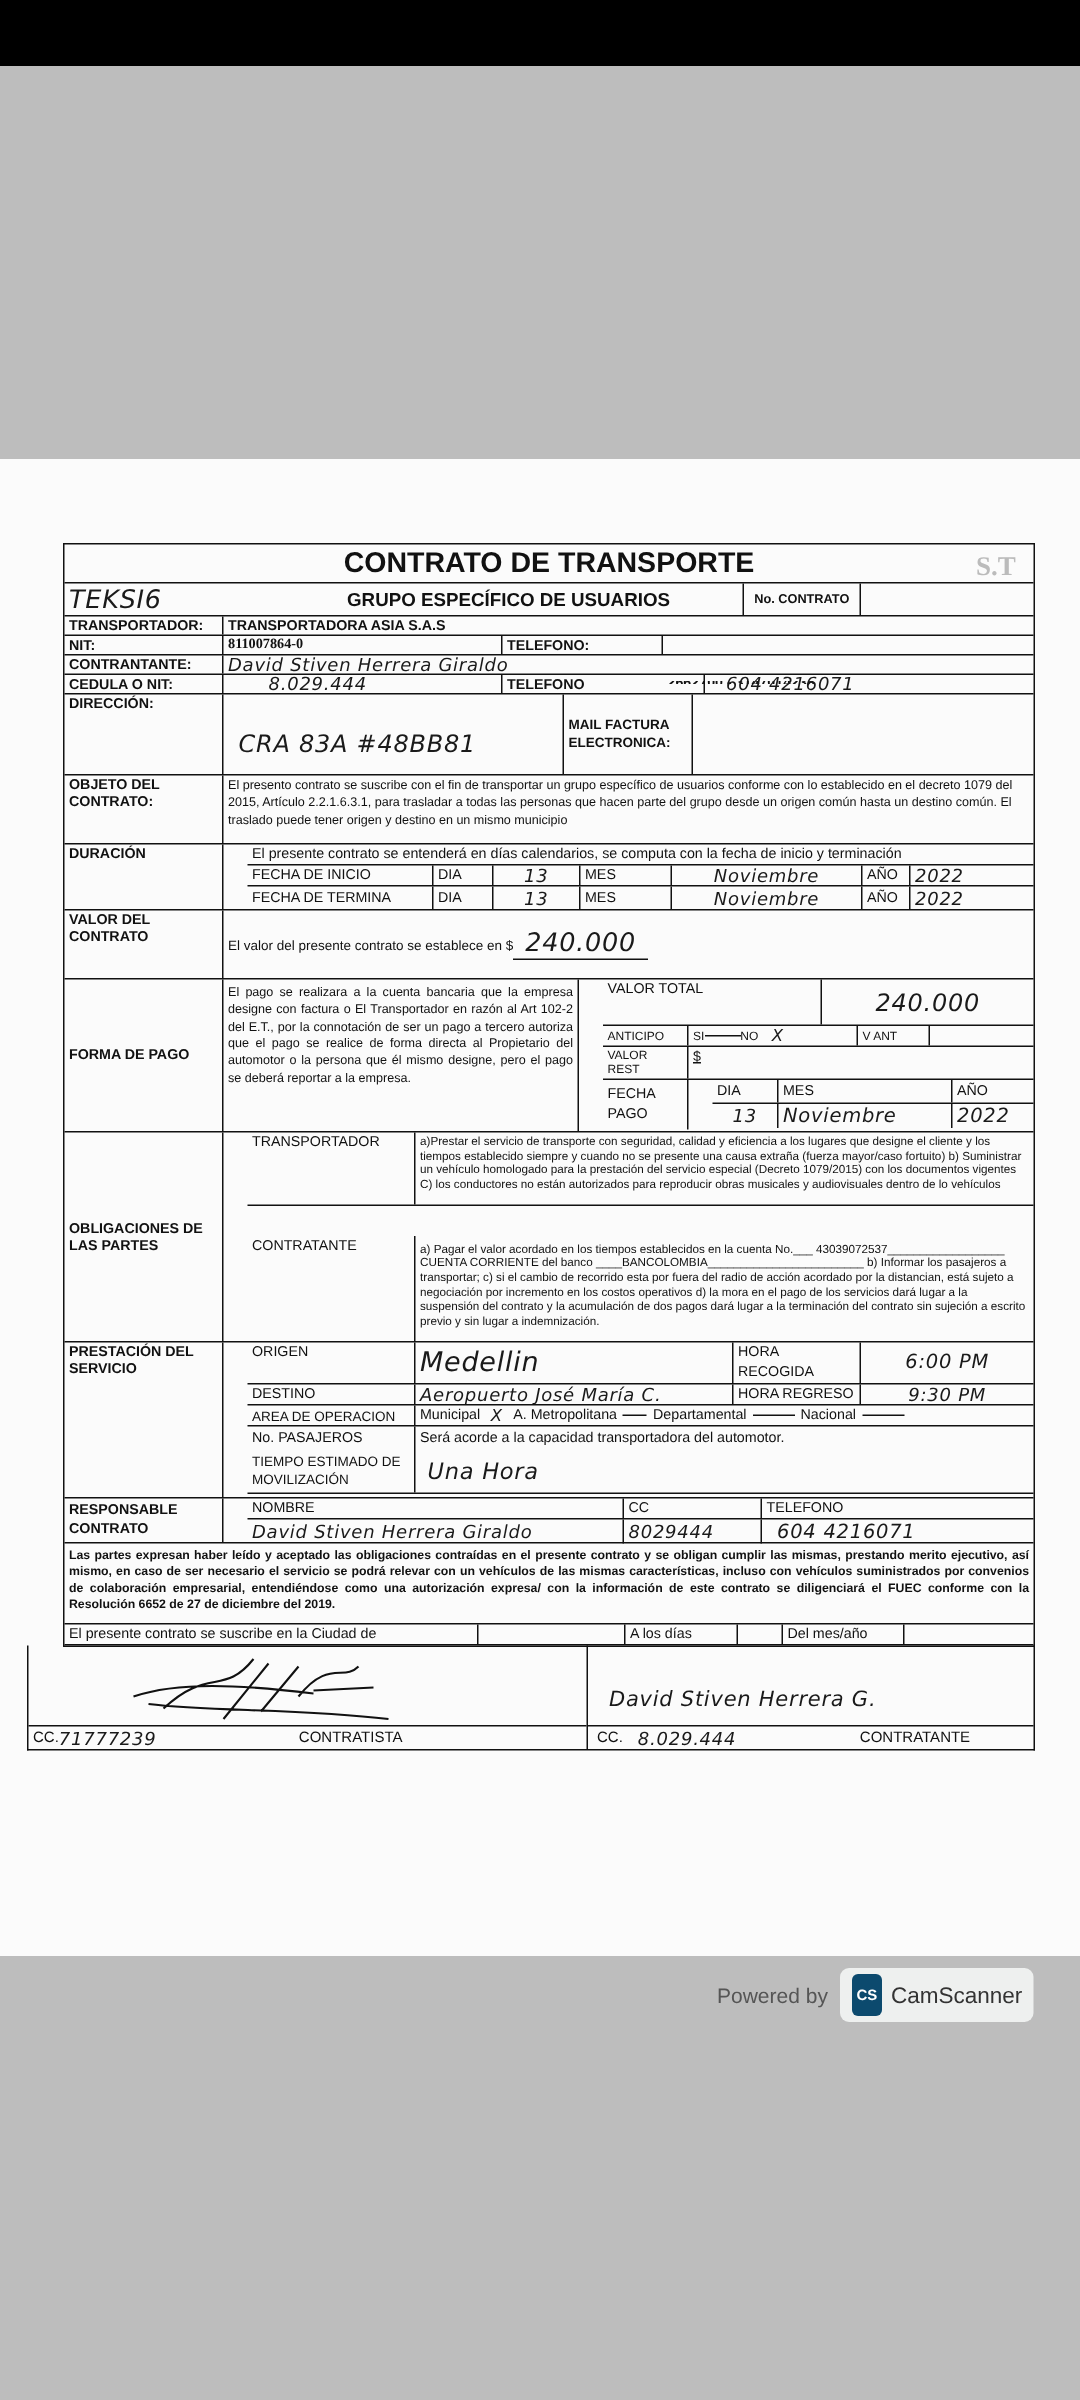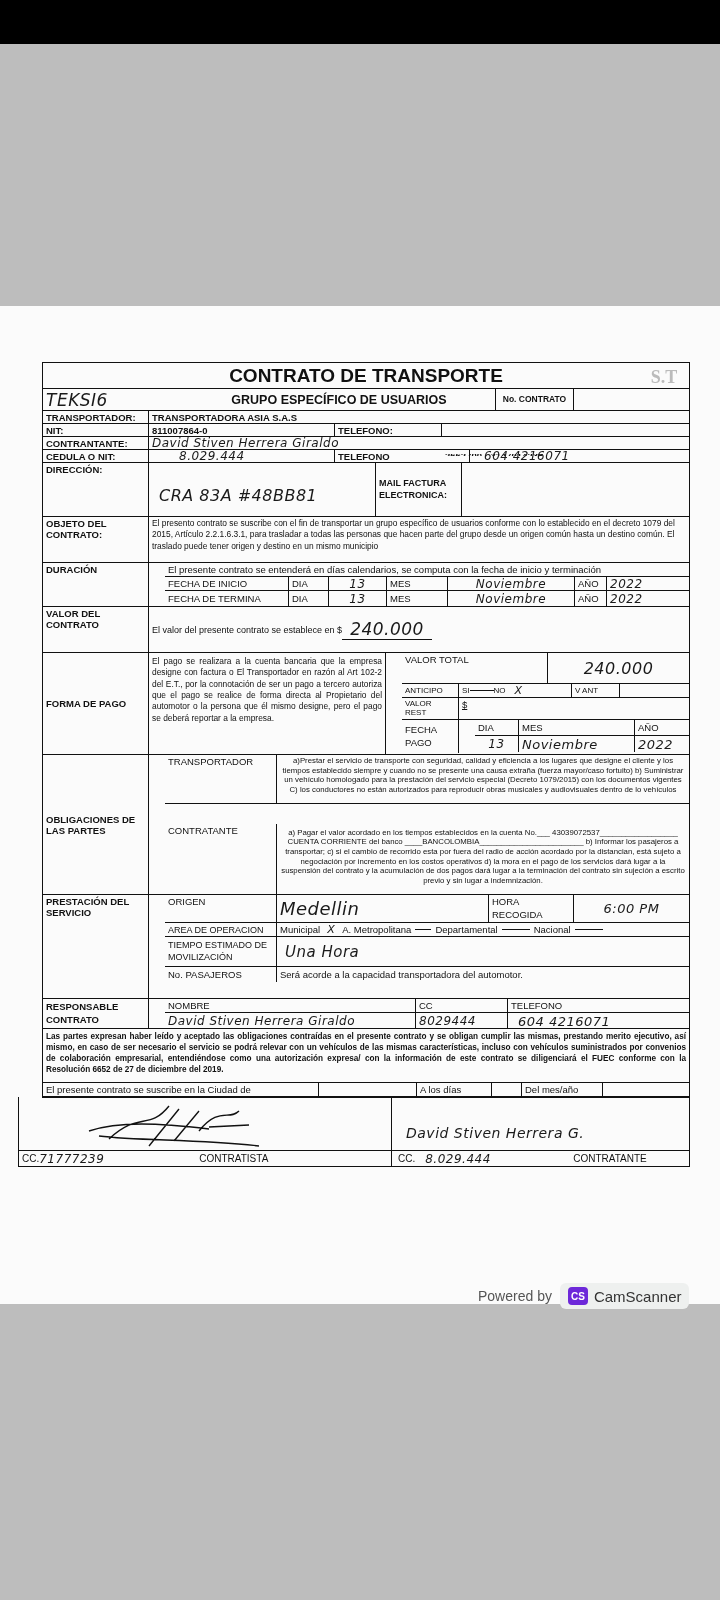--- a/index.html
+++ b/index.html
@@ -7,27 +7,27 @@
   .topbar{position:absolute;left:0;top:0;width:720px;height:44px;background:#000;}
   .page{position:absolute;left:0;top:306px;width:720px;height:998px;background:#fbfbfb;}
   .form{position:absolute;left:42px;top:56px;width:648px;border:1.5px solid #111;box-sizing:border-box;}
   .hw{font-family:"DejaVu Sans",sans-serif;font-style:italic;font-weight:normal;color:#1a1a1a;letter-spacing:0.5px;}
   .row{display:flex;border-bottom:1px solid #111;box-sizing:border-box;}
   .cell{border-right:1px solid #111;box-sizing:border-box;padding:1px 3px;font-size:9.5px;display:flex;align-items:center;overflow:hidden;}
   .cell:last-child{border-right:none;}
   .b{font-weight:bold;}
   .lbl{font-weight:bold;font-size:9.5px;}
   .title{font-weight:bold;font-size:19px;justify-content:center;}
-  .small{font-size:7.8px;line-height:1.25;text-align:center;}
+  .small{font-size:7.8px;line-height:1.25;}
   .para{font-size:8.4px;line-height:1.35;}
   .logo{position:absolute;right:6px;top:2px;width:38px;height:24px;font-weight:bold;font-size:18px;color:#bbb;font-family:"Liberation Serif",serif;text-align:center;line-height:24px;}
-  .footer{position:absolute;left:478px;top:1283px;display:flex;align-items:center;gap:8px;}
+  .footer{position:absolute;left:478px;top:1312px;display:flex;align-items:center;gap:8px;}
   .powered{font-size:14px;color:#555;}
   .cs-btn{display:flex;align-items:center;gap:6px;background:#eef0ef;border-radius:6px;padding:4px 8px;}
-  .cs-icon{width:20px;height:18px;background:#6d28d9;color:#fff;border-radius:4px;font-size:10px;font-weight:bold;display:flex;align-items:center;justify-content:center;}
+  .cs-icon{width:20px;height:28px;background:#0c4a6e;color:#fff;border-radius:4px;font-size:10px;font-weight:bold;display:flex;align-items:center;justify-content:center;}
   .cs-label{font-size:15px;color:#333;}
   .col{display:flex;flex-direction:column;margin-left:16px;}
 </style>
 </head>
 <body>
 
 <div class="topbar"></div>
 
 <div class="page">
   <div class="form">
@@ -44,21 +44,21 @@
       <div class="cell" style="flex:1;"></div>
     </div>
 
     <div class="row" style="height:13px;">
       <div class="cell lbl" style="width:106px;">TRANSPORTADOR:</div>
       <div class="cell b" style="flex:1;">TRANSPORTADORA ASIA S.A.S</div>
     </div>
 
     <div class="row" style="height:13px;">
       <div class="cell lbl" style="width:106px;">NIT:</div>
-      <div class="cell b" style="width:186px;">811007864-0</div>
+      <div class="cell b" style="width:186px;font-family:Liberation Serif, serif;">811007864-0</div>
       <div class="cell b" style="width:107px;">TELEFONO:</div>
       <div class="cell b" style="flex:1;margin-top:30px;">2662700 - 3147014238</div>
     </div>
 
     <div class="row" style="height:13px;">
       <div class="cell lbl" style="width:106px;">CONTRANTANTE:</div>
       <div class="cell hw" style="flex:1;font-size:12px;">David Stiven Herrera Giraldo</div>
     </div>
 
     <div class="row" style="height:13px;">
@@ -173,39 +173,45 @@
     <div class="row" style="height:104px;">
       <div class="cell lbl" style="width:106px;align-items:flex-start;">PRESTACIÓN DEL SERVICIO</div>
       <div class="col" style="flex:1;">
         <div class="row" style="height:28px;">
           <div class="cell" style="width:112px;align-items:flex-start;">ORIGEN</div>
           <div class="cell hw" style="width:212px;font-size:18px;">Medellin</div>
           <div class="cell" style="width:85px;line-height:1.3;">HORA RECOGIDA</div>
           <div class="cell hw" style="flex:1;font-size:13px;justify-content:center;">6:00 PM</div>
         </div>
         <div class="row" style="height:14px;">
+          <div class="cell" style="width:112px;">DESTINO</div>
+          <div class="cell hw" style="width:212px;font-size:12px;">Aeropuerto José María C.</div>
+          <div class="cell" style="width:85px;">HORA REGRESO</div>
+          <div class="cell hw" style="flex:1;font-size:12px;justify-content:center;">9:30 PM</div>
+        </div>
+        <div class="row" style="height:14px;">
           <div class="cell" style="width:112px;font-size:9px;">AREA DE OPERACION</div>
           <div class="cell" style="flex:1;gap:4px;">
             <span>Municipal</span>
             <span class="hw" style="font-size:11px;border-bottom:1px solid #111;padding:0 3px;">X</span>
             <span>A. Metropolitana</span>
             <span style="width:16px;border-bottom:1px solid #111;display:inline-block;"></span>
             <span>Departamental</span>
             <span style="width:28px;border-bottom:1px solid #111;display:inline-block;"></span>
             <span>Nacional</span>
             <span style="width:28px;border-bottom:1px solid #111;display:inline-block;"></span>
           </div>
         </div>
+        <div class="row" style="height:15px;border-bottom:none;">
+          <div class="cell" style="width:112px;">No. PASAJEROS</div>
+          <div class="cell" style="flex:1;">Será acorde a la capacidad transportadora del automotor.</div>
+        </div>
         <div class="row" style="height:30px;">
           <div class="cell" style="width:112px;font-size:9px;line-height:1.3;">TIEMPO ESTIMADO DE MOVILIZACIÓN</div>
           <div class="cell hw" style="flex:1;font-size:15px;padding-left:8px;">Una Hora</div>
-        </div>
-        <div class="row" style="height:15px;border-bottom:none;">
-          <div class="cell" style="width:112px;">No. PASAJEROS</div>
-          <div class="cell" style="flex:1;">Será acorde a la capacidad transportadora del automotor.</div>
         </div>
       </div>
     </div>
 
     <div class="row" style="height:30px;">
       <div class="cell lbl" style="width:106px;line-height:1.3;">RESPONSABLE CONTRATO</div>
       <div class="col" style="flex:1;">
         <div class="row" style="height:14px;">
           <div class="cell" style="width:251px;">NOMBRE</div>
           <div class="cell" style="width:92px;">CC</div>

